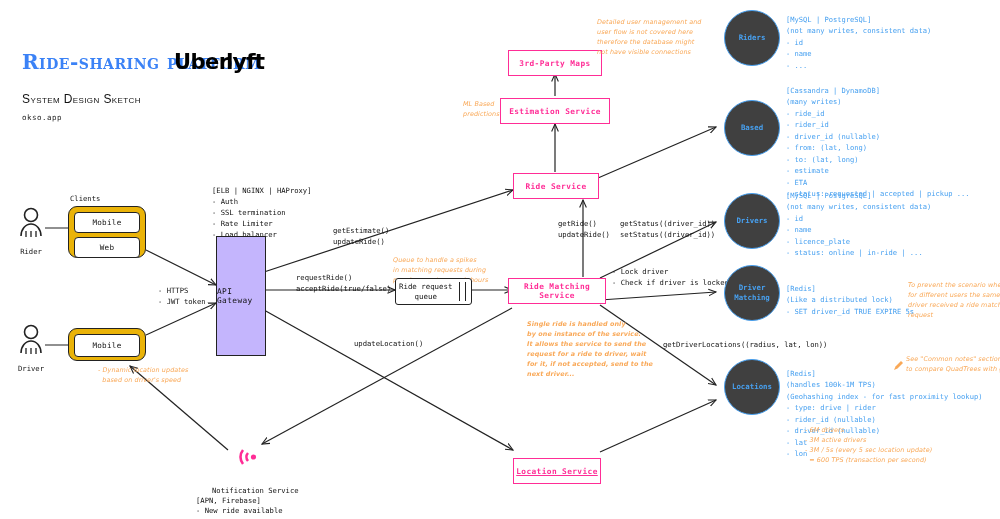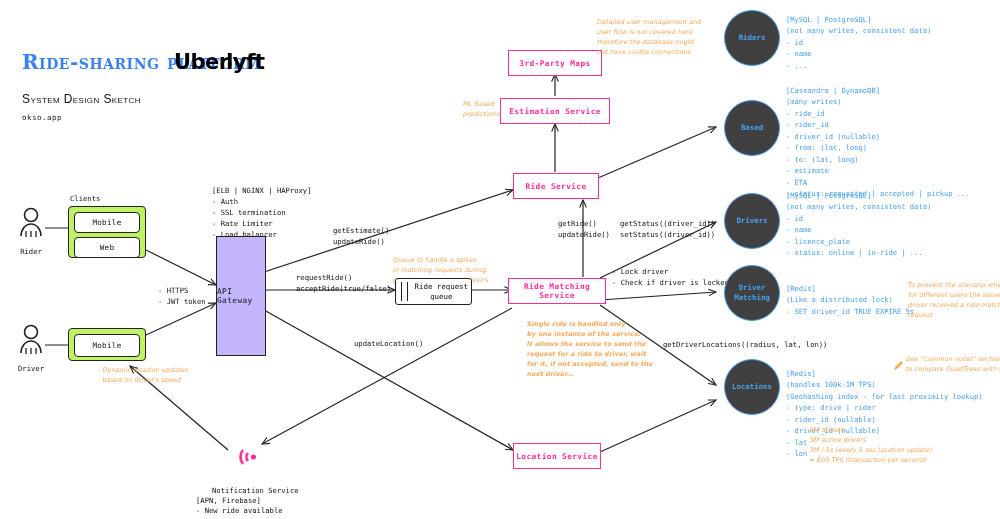--- a/index.html
+++ b/index.html
@@ -17,37 +17,37 @@
   #lyft{left:226px;top:49px;font-family:"DejaVu Sans",sans-serif;font-weight:bold;
         font-size:22px;letter-spacing:-1px;color:#000;}
   
   .mono{font-family:"DejaVu Sans Mono","Liberation Mono",monospace;font-size:7.2px;
         line-height:1.52;color:#111;white-space:pre;}
   .lbl{font-family:"DejaVu Sans Mono","Liberation Mono",monospace;font-size:7.2px;
        line-height:1.5;color:#111;white-space:pre;}
   .hand{font-family:"DejaVu Sans",sans-serif;font-size:6.4px;line-height:1.55;
         color:#F9A857;white-space:pre;font-style:italic;letter-spacing:.1px;}
   
-  .boxout{border:1.4px solid #222;border-radius:4px;background:#bef264;}
+  .boxout{border:1.4px solid #222;border-radius:9px;background:#eab308;}
   .boxin{border:1.2px solid #222;border-radius:4px;background:#fff;
          display:flex;align-items:center;justify-content:center;
          font-size:7.6px;letter-spacing:.3px;}
   .gw{border:1.5px solid #222;background:#c4b5fd;display:flex;align-items:center;
       justify-content:center;font-size:7.8px;letter-spacing:.4px;}
   .pink{border:1.6px solid #FF2D96;border-radius:0;background:#fff;
         display:flex;align-items:center;justify-content:center;
         color:#FF2D96;font-size:7.8px;font-weight:bold;letter-spacing:.4px;text-align:center;}
   .circ{border:1.5px solid #47A0F0;border-radius:50%;background:#404040;
         display:flex;align-items:center;justify-content:center;
         color:#47A0F0;font-size:7.4px;font-weight:bold;text-align:center;line-height:1.3;}
   .dbtxt{font-family:"DejaVu Sans Mono","Liberation Mono",monospace;font-size:7.1px;
          line-height:1.62;color:#47A0F0;white-space:pre;}
   
   .queue{border:1.3px solid #222;border-radius:3px;background:#fff;position:relative;
-         display:flex;align-items:center;justify-content:flex-end;}
+         display:flex;align-items:center;justify-content:flex-start;}
   .queue .bar{position:absolute;top:3px;bottom:3px;width:1.3px;background:#222;}
   .queue .qt{font-size:7.4px;text-align:center;line-height:1.35;background:#fff;
              padding:0 3px;position:relative;z-index:2;}
   svg{position:absolute;left:0;top:0;overflow:visible;pointer-events:none;}
   .notif{left:232px;top:446px;}
 </style>
 </head>
 <body>
 
 <svg width="1000" height="519">
@@ -148,21 +148,21 @@
     <div class="bar" style="right:11px;"></div>
     <div class="bar" style="right:17px;"></div>
   <div class="qt" style="white-space:pre;">Ride request
 queue</div>
 </div>
 
 <div class="abs pink" style="left:508px;top:50px;width:92px;height:24px;">3rd-Party Maps</div>
 <div class="abs pink" style="left:500px;top:98px;width:108px;height:24px;">Estimation Service</div>
 <div class="abs pink" style="left:513px;top:173px;width:84px;height:24px;">Ride Service</div>
 <div class="abs pink" style="left:508px;top:278px;width:96px;height:24px;">Ride Matching Service</div>
-<div class="abs pink" style="left:513px;top:443px;width:86px;height:24px;">Location Service</div>
+<div class="abs pink" style="left:513px;top:458px;width:86px;height:24px;text-decoration:underline;">Location Service</div>
 <div class="abs hand" style="left:463px;top:100px;">ML Based
 predictions</div>
 <div class="abs hand" style="left:527px;top:320px;font-weight:bold;">Single ride is handled only
 by one instance of the service.
 It allows the service to send the
 request for a ride to driver, wait
 for it, if not accepted, send to the
 next driver...</div>
 
 <div class="abs mono" style="left:333px;top:226px;">getEstimate()

